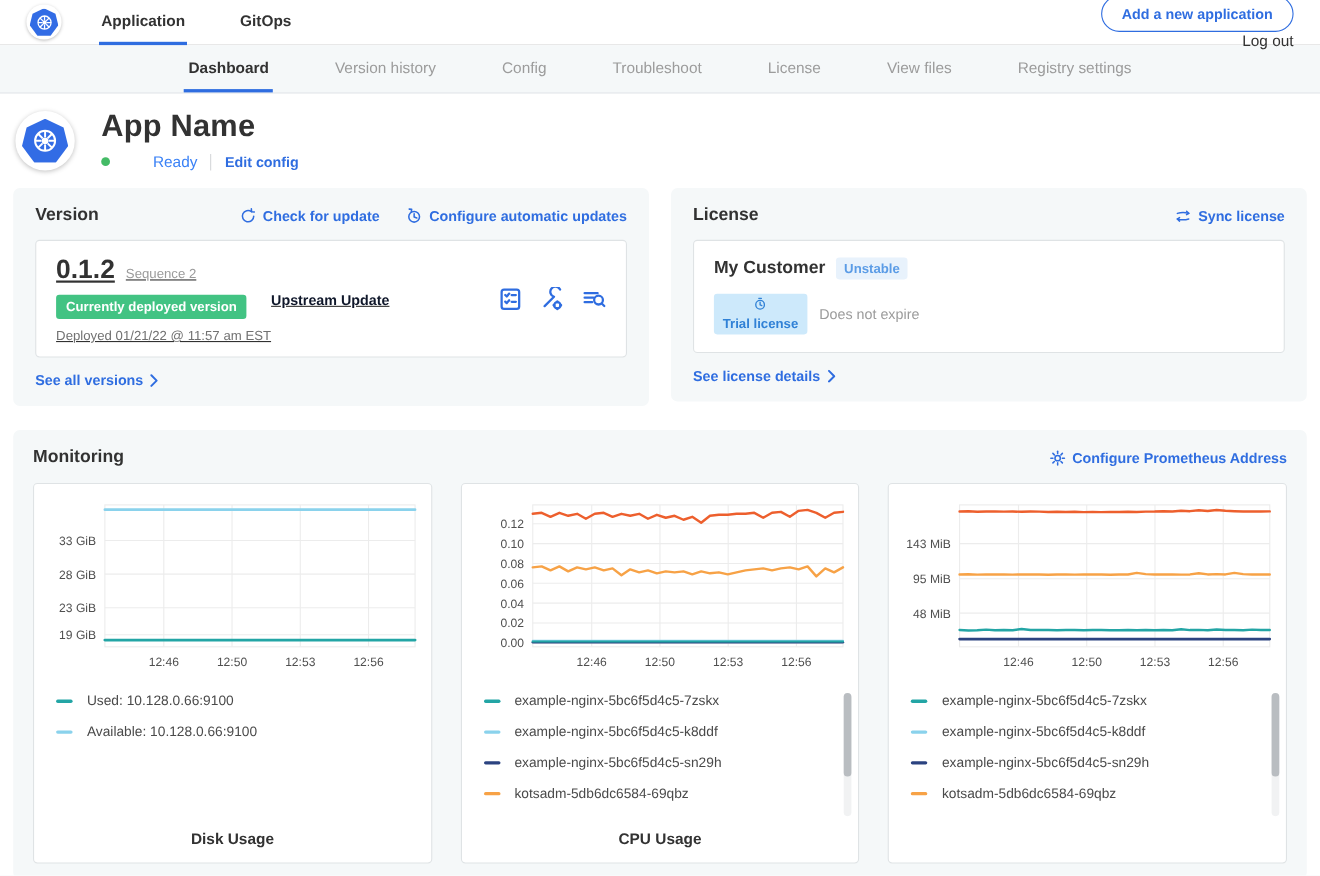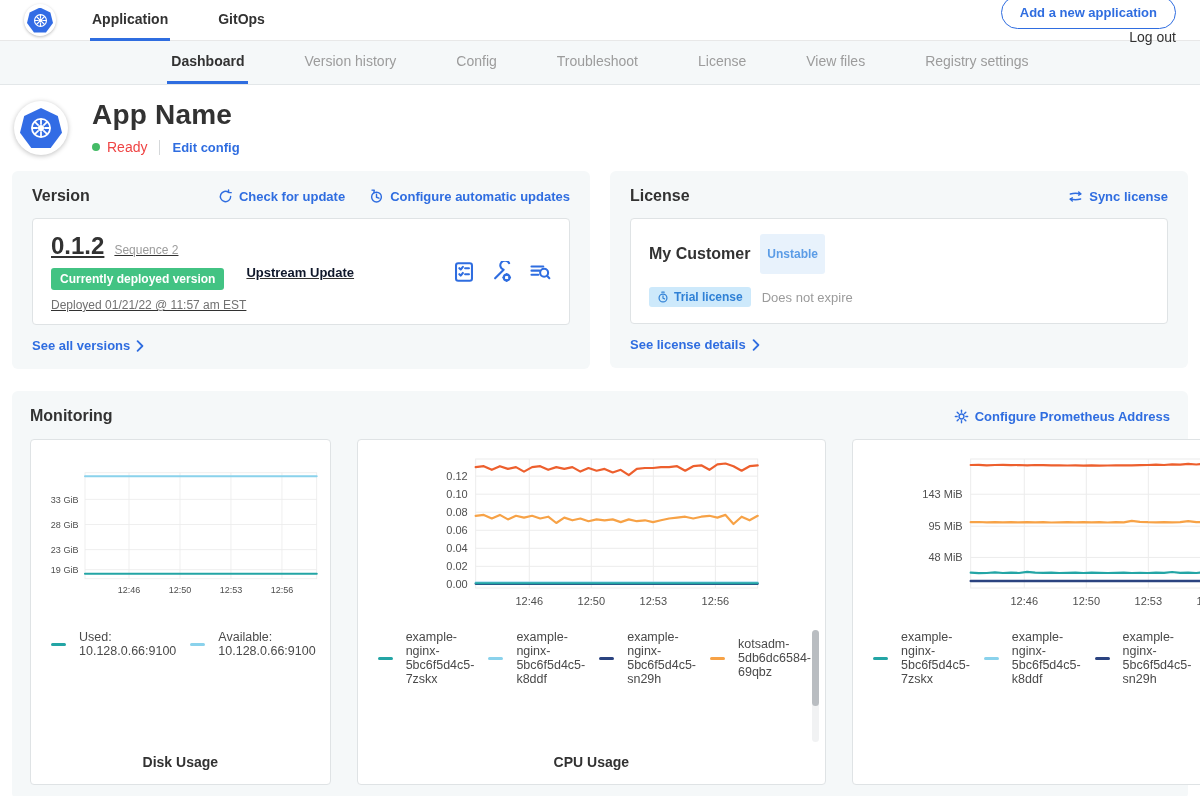--- a/index.html
+++ b/index.html
@@ -23,21 +23,21 @@
   .subnav-tab { font-size:14px; color:#9c9c9c; padding:0 4px; margin:0 26px; line-height:41px; border-bottom:3px solid transparent; cursor:pointer; }
   .subnav-tab.active { color:#323232; font-weight:bold; border-bottom-color:#2f6de0; }
   
   .app-header { display:flex; align-items:flex-start; padding:14px 24px 10px 14px; }
   .app-avatar { width:54px; height:54px; border-radius:50%; background:#fff; box-shadow:0 1px 5px rgba(0,0,0,.25); display:flex; align-items:center; justify-content:center; margin-top:2px; }
   .app-hept { width:42px; height:40px; background:#326ce5; clip-path:polygon(50% 0%,90% 20%,100% 62%,73% 100%,27% 100%,0% 62%,10% 20%); display:flex; align-items:center; justify-content:center; }
   .app-meta { margin-left:24px; }
   .app-title { font-size:28px; font-weight:bold; color:#323232; letter-spacing:.2px; }
   .app-status-row { display:flex; align-items:center; margin-top:8px; }
   .status-dot { width:8px; height:8px; border-radius:50%; background:#44bb66; margin-right:7px; }
-  .status-text { font-size:14px; color:#ef4444; }
+  .status-text { font-size:14px; color:#3b82f6;margin-left:32px; }
   .vdiv { width:1px; height:15px; background:#d5d8da; margin:0 12px; }
   .link { color:#2f6de0; font-weight:bold; cursor:pointer; text-decoration:none; }
   .edit-config { font-size:13px; }
   
   .cards-row { display:flex; gap:20px; padding:0 12px; margin-top:6px; align-items:flex-start; }
   .card { background:#f5f8f9; border-radius:6px; padding:16px 20px; }
   .version-card,.license-card { width:578px; }
   .card-header { display:flex; align-items:center; margin-bottom:13px; }
   .card-title { font-size:16px; font-weight:bold; color:#323232; }
   .card-links { margin-left:auto; display:flex; align-items:center; gap:24px; }
@@ -49,30 +49,30 @@
   .ver-seq { font-size:12px; color:#9b9b9b; }
   .green-badge { display:inline-block; margin-top:8px; background:#42c383; color:#fff; font-size:12px; font-weight:bold; padding:4px 9px; border-radius:3px; }
   .deployed { margin-top:8px; font-size:12px; color:#717171; }
   .upstream { font-size:13px; font-weight:bold; color:#0f172a; }
   .ver-icons { margin-left:auto; display:flex; align-items:center; gap:16px; }
   .ver-icons svg { cursor:pointer; }
   .see-link { display:flex; align-items:center; gap:6px; font-size:13px; margin-top:13px; }
   .license-inner { padding:15px 18px 16px; }
   .lic-row1 { display:flex; align-items:center; }
   .lic-name { font-size:16px; font-weight:bold; color:#323232; }
-  .chan-badge { margin-left:10px; background:#e8f2fc; color:#5b9ce6; font-size:12px; font-weight:bold; padding:13px 7px; border-radius:3px; }
+  .chan-badge { margin-left:10px; background:#e8f2fc; color:#5b9ce6; font-size:12px; font-weight:bold; padding:3px 7px; border-radius:3px; }
   .lic-row2 { display:flex; align-items:center; margin-top:13px; }
-  .trial-badge { display:flex; align-items:center; gap:5px; background:#cde9fb; color:#3081d6; font-size:12px; font-weight:bold; padding:3px 8px; border-radius:3px; }
+  .trial-badge { display:flex; align-items:center; gap:5px; background:#cde9fb; color:#3081d6; font-size:12px; font-weight:bold; padding:3px 8px; border-radius:3px;flex-direction:column; }
   .expiry { font-size:13px; color:#9b9b9b; margin-left:11px; }
   
   .monitoring { margin:22px 12px 0; background:#f5f8f9; border-radius:6px; padding:16px 18px 14px; }
   .charts-row { display:grid; grid-template-columns:repeat(3,1fr); gap:26px; margin-top:14px; }
   .chart-card { background:#fff; border:1px solid #dfe3e5; border-radius:4px; padding:10px 8px 14px; display:flex; flex-direction:column; height:346px; position:relative; }
   .chart-svg { width:100%; height:172px; display:block; }
-  .legend { margin:8px 6px 0 12px; display:flex; flex-direction:row; gap:14px; }
+  .legend { margin:8px 6px 0 12px; display:flex; flex-direction:column; gap:14px; }
   .legend-item { display:flex; align-items:center; font-size:12.5px; color:#4a4a4a; }
   .legend-dash { width:15px; height:3px; border-radius:2px; margin-right:13px; flex:0 0 15px; }
   .chart-title { margin-top:auto; text-align:center; font-size:14px; font-weight:bold; color:#323232; padding-top:6px; }
   .legend-scrollbar { position:absolute; right:6px; top:190px; width:7px; height:112px; background:#f1f2f3; border-radius:4px; }
   .legend-scrollbar .thumb { width:7px; height:76px; background:#b9bdc1; border-radius:4px; }
   .blue-stroke { stroke:#2f6de0; fill:none; stroke-width:1.5; stroke-linecap:round; stroke-linejoin:round; }
 </style>
 </head>
 <body>
 

